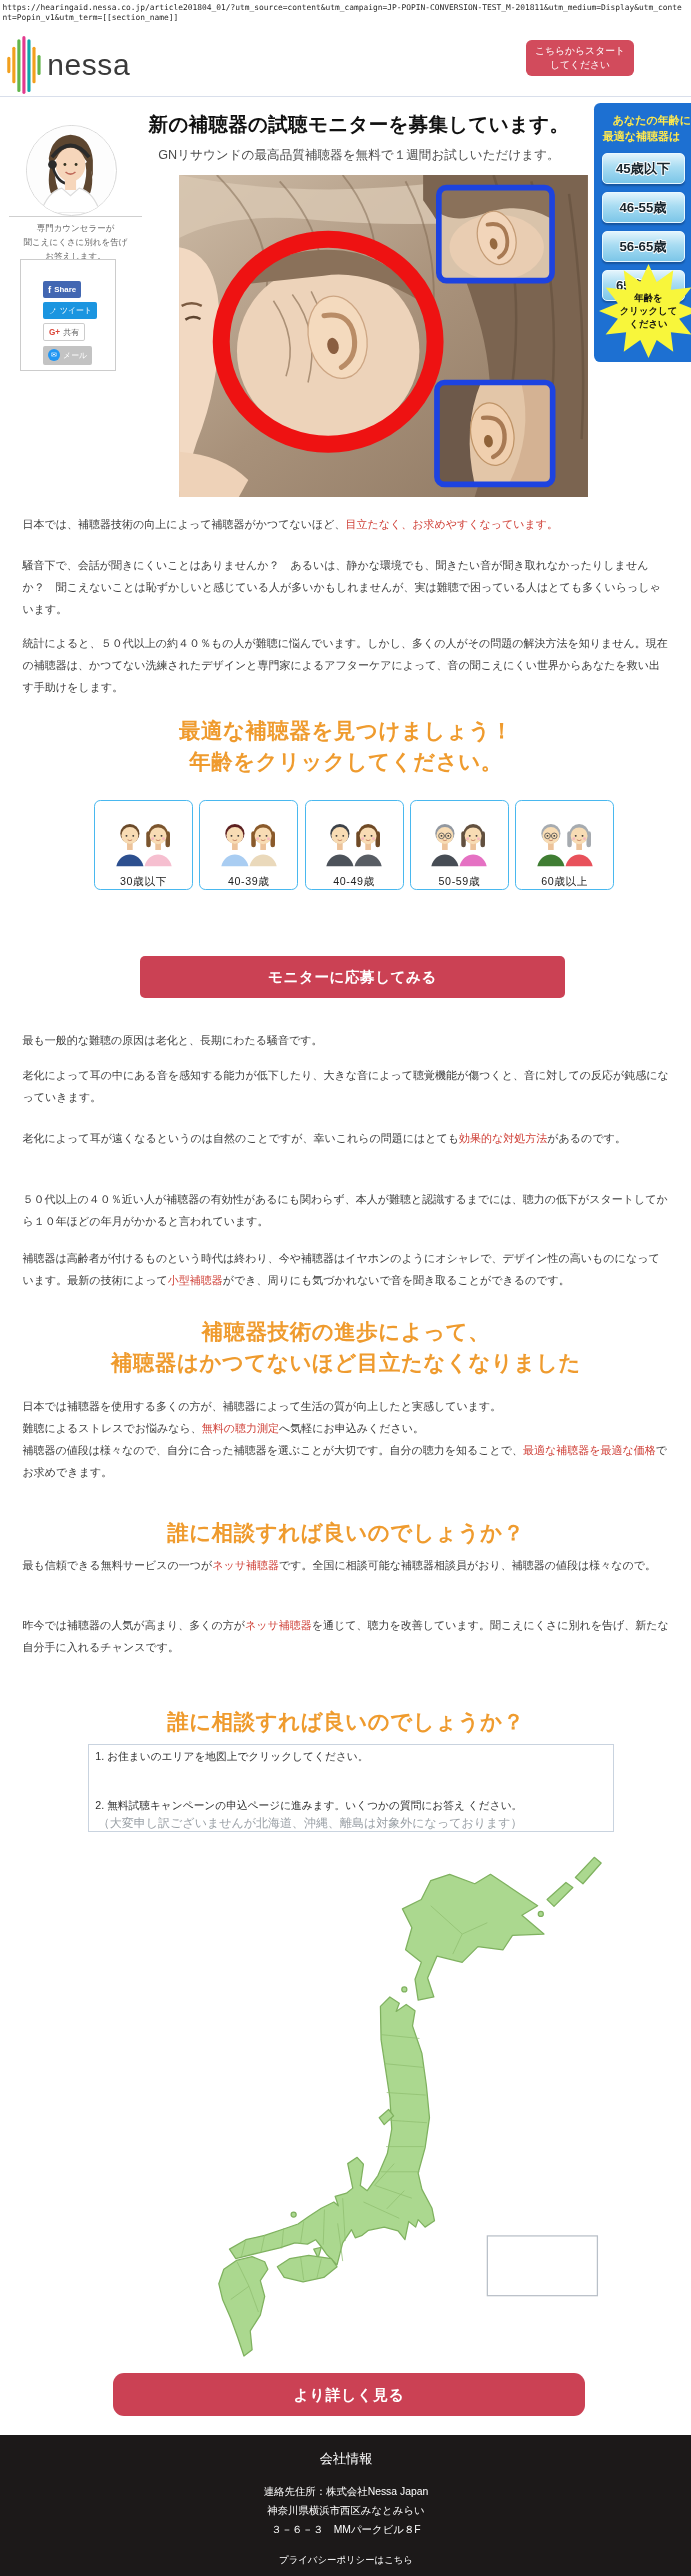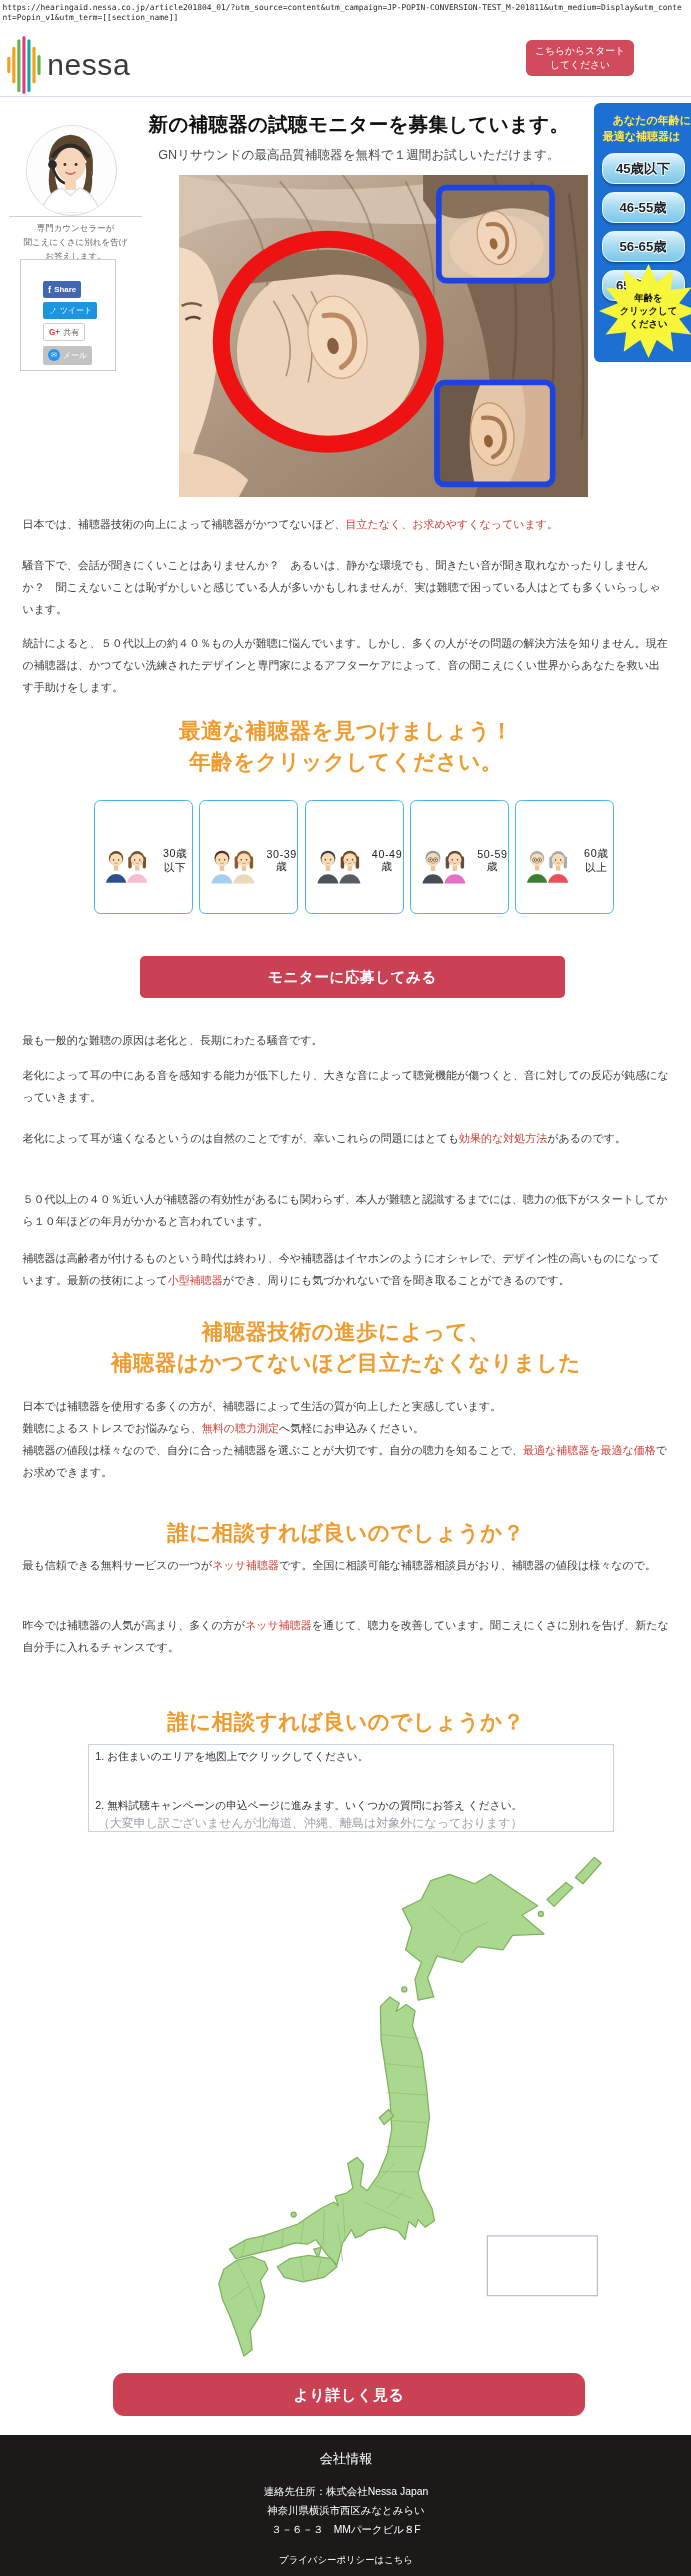--- a/index.html
+++ b/index.html
@@ -39,38 +39,38 @@
        font-size:19.5px;font-weight:bold;color:#111;letter-spacing:0.3px;}
   .hero-subtitle{position:absolute;left:123px;top:147px;width:472px;text-align:center;
        font-size:12.6px;color:#4a4a4a;}
   .hero-photo{position:absolute;left:179px;top:175px;width:409px;height:322px;}
 
   .age-box{position:absolute;left:594px;top:103px;width:151px;height:259px;background:#1d70d2;
        border-radius:6.3px;box-sizing:border-box;padding:10px 0 0 7.5px;}
   .age-head{font-size:11px;font-weight:bold;color:#ffe94d;line-height:15.7px;white-space:nowrap;}
   .age-head .l1{padding-left:11.3px;display:block;}
   .age-head .l2{padding-left:1.3px;display:block;}
-  .age-btn{width:81px;height:29px;margin-top:8.2px;border-radius:12px;border:0.6px solid #eaf8ff;
+  .age-btn{width:81px;height:29px;margin-top:8.2px;border-radius:5px;border:0.6px solid #eaf8ff;
        background:linear-gradient(180deg,#e2f4fc 0%,#a8dcf2 45%,#7cc6e8 100%);
        color:#17242c;font-size:13.2px;font-weight:bold;text-align:center;line-height:29px;
        text-shadow:-0.6px -0.6px 0 #fff,0.6px -0.6px 0 #fff,-0.6px 0.6px 0 #fff,0.6px 0.6px 0 #fff;
        box-shadow:0 1.3px 1.9px rgba(0,0,0,0.25);cursor:pointer;}
   .star{position:absolute;left:599px;top:264px;width:99px;height:94px;background:#f8f63b;
        clip-path:polygon(100% 50%,80.9% 58.3%,93.3% 75%,72.6% 72.6%,75% 93.3%,58.3% 80.9%,50% 100%,41.7% 80.9%,25% 93.3%,27.4% 72.6%,6.7% 75%,19.1% 58.3%,0% 50%,19.1% 41.7%,6.7% 25%,27.4% 27.4%,25% 6.7%,41.7% 19.1%,50% 0%,58.3% 19.1%,75% 6.7%,72.6% 27.4%,93.3% 25%,80.9% 41.7%);}
   .star-text{position:absolute;left:0;top:27px;width:100%;text-align:center;font-size:9.4px;
        font-weight:bold;color:#111;line-height:13.2px;}
 
   .para{position:absolute;left:22.6px;width:648px;font-size:11px;line-height:22px;color:#3b3b3b;}
   .para .red{color:#cf3d34;}
   .oheading{position:absolute;left:0;width:692px;text-align:center;font-size:21.4px;font-weight:bold;
        color:#ef9b2e;line-height:31px;letter-spacing:0.6px;}
 
   .cards{position:absolute;left:94px;top:800px;width:522px;height:114px;display:flex;gap:6.3px;}
-  .card{width:99px;height:114px;border:1.9px solid #49b8ef;border-radius:6.3px;box-sizing:border-box;
-       background:#fff;display:flex;flex-direction:row;align-items:center;cursor:pointer;text-align:center;}
+  .card{width:99px;height:90px;border:1.9px solid #49b8ef;border-radius:6.3px;box-sizing:border-box;
+       background:#fff;display:flex;flex-direction:column;align-items:center;cursor:pointer;}
   .card svg{width:88px;height:65px;margin-top:10px;}
   .card-label{font-size:10.7px;color:#222;margin-top:7.5px;letter-spacing:0.6px;}
 
   .cta{position:absolute;left:140px;top:956px;width:425px;height:42px;background:#cb4154;
        border-radius:5px;color:#fff;font-size:14.5px;font-weight:bold;text-align:center;
        line-height:42px;letter-spacing:0.6px;cursor:pointer;}
   .more{position:absolute;left:113px;top:2373px;width:472px;height:43px;background:#cb4154;
        border-radius:11px;color:#fff;font-size:15px;font-weight:bold;text-align:center;
        line-height:43px;letter-spacing:0.6px;cursor:pointer;}
 
@@ -331,21 +331,21 @@
           <path d="M76,98 C82,70 118,70 124,98 Z" fill="#ead9bb"></path>
           <rect x="95" y="56" width="10" height="13" fill="#edc39a"></rect>
           <circle cx="100" cy="40" r="17" fill="#8a5a2b"></circle>
           <circle cx="100" cy="44" r="15" fill="#f8dcb4"></circle>
           <circle cx="94" cy="44" r="1.7" fill="#333"></circle>
           <circle cx="106" cy="44" r="1.7" fill="#333"></circle>
           <path d="M96,51 Q100,54 104,51" stroke="#c07a5a" stroke-width="1.5" fill="none"></path>
           <circle cx="90.5" cy="49" r="2.5" fill="#f6b8c0"></circle>
           <circle cx="109.5" cy="49" r="2.5" fill="#f6b8c0"></circle>
         </svg>
-        <div class="card-label">30-39歳</div>
+        <div class="card-label">40-39歳</div>
       </div>
       <div class="card">
         <svg viewBox="0 0 150 100">
           <path d="M26,98 C32,70 68,70 74,98 Z" fill="#4c525a"></path>
           <rect x="45" y="56" width="10" height="13" fill="#edc39a"></rect>
           <circle cx="50" cy="40" r="17" fill="#3c4148"></circle>
           <circle cx="50" cy="43.5" r="15" fill="#f8dcb4"></circle>
           <circle cx="44" cy="44" r="1.7" fill="#333"></circle>
           <circle cx="56" cy="44" r="1.7" fill="#333"></circle>
           <path d="M46,51 Q50,54 54,51" stroke="#c07a5a" stroke-width="1.5" fill="none"></path>

